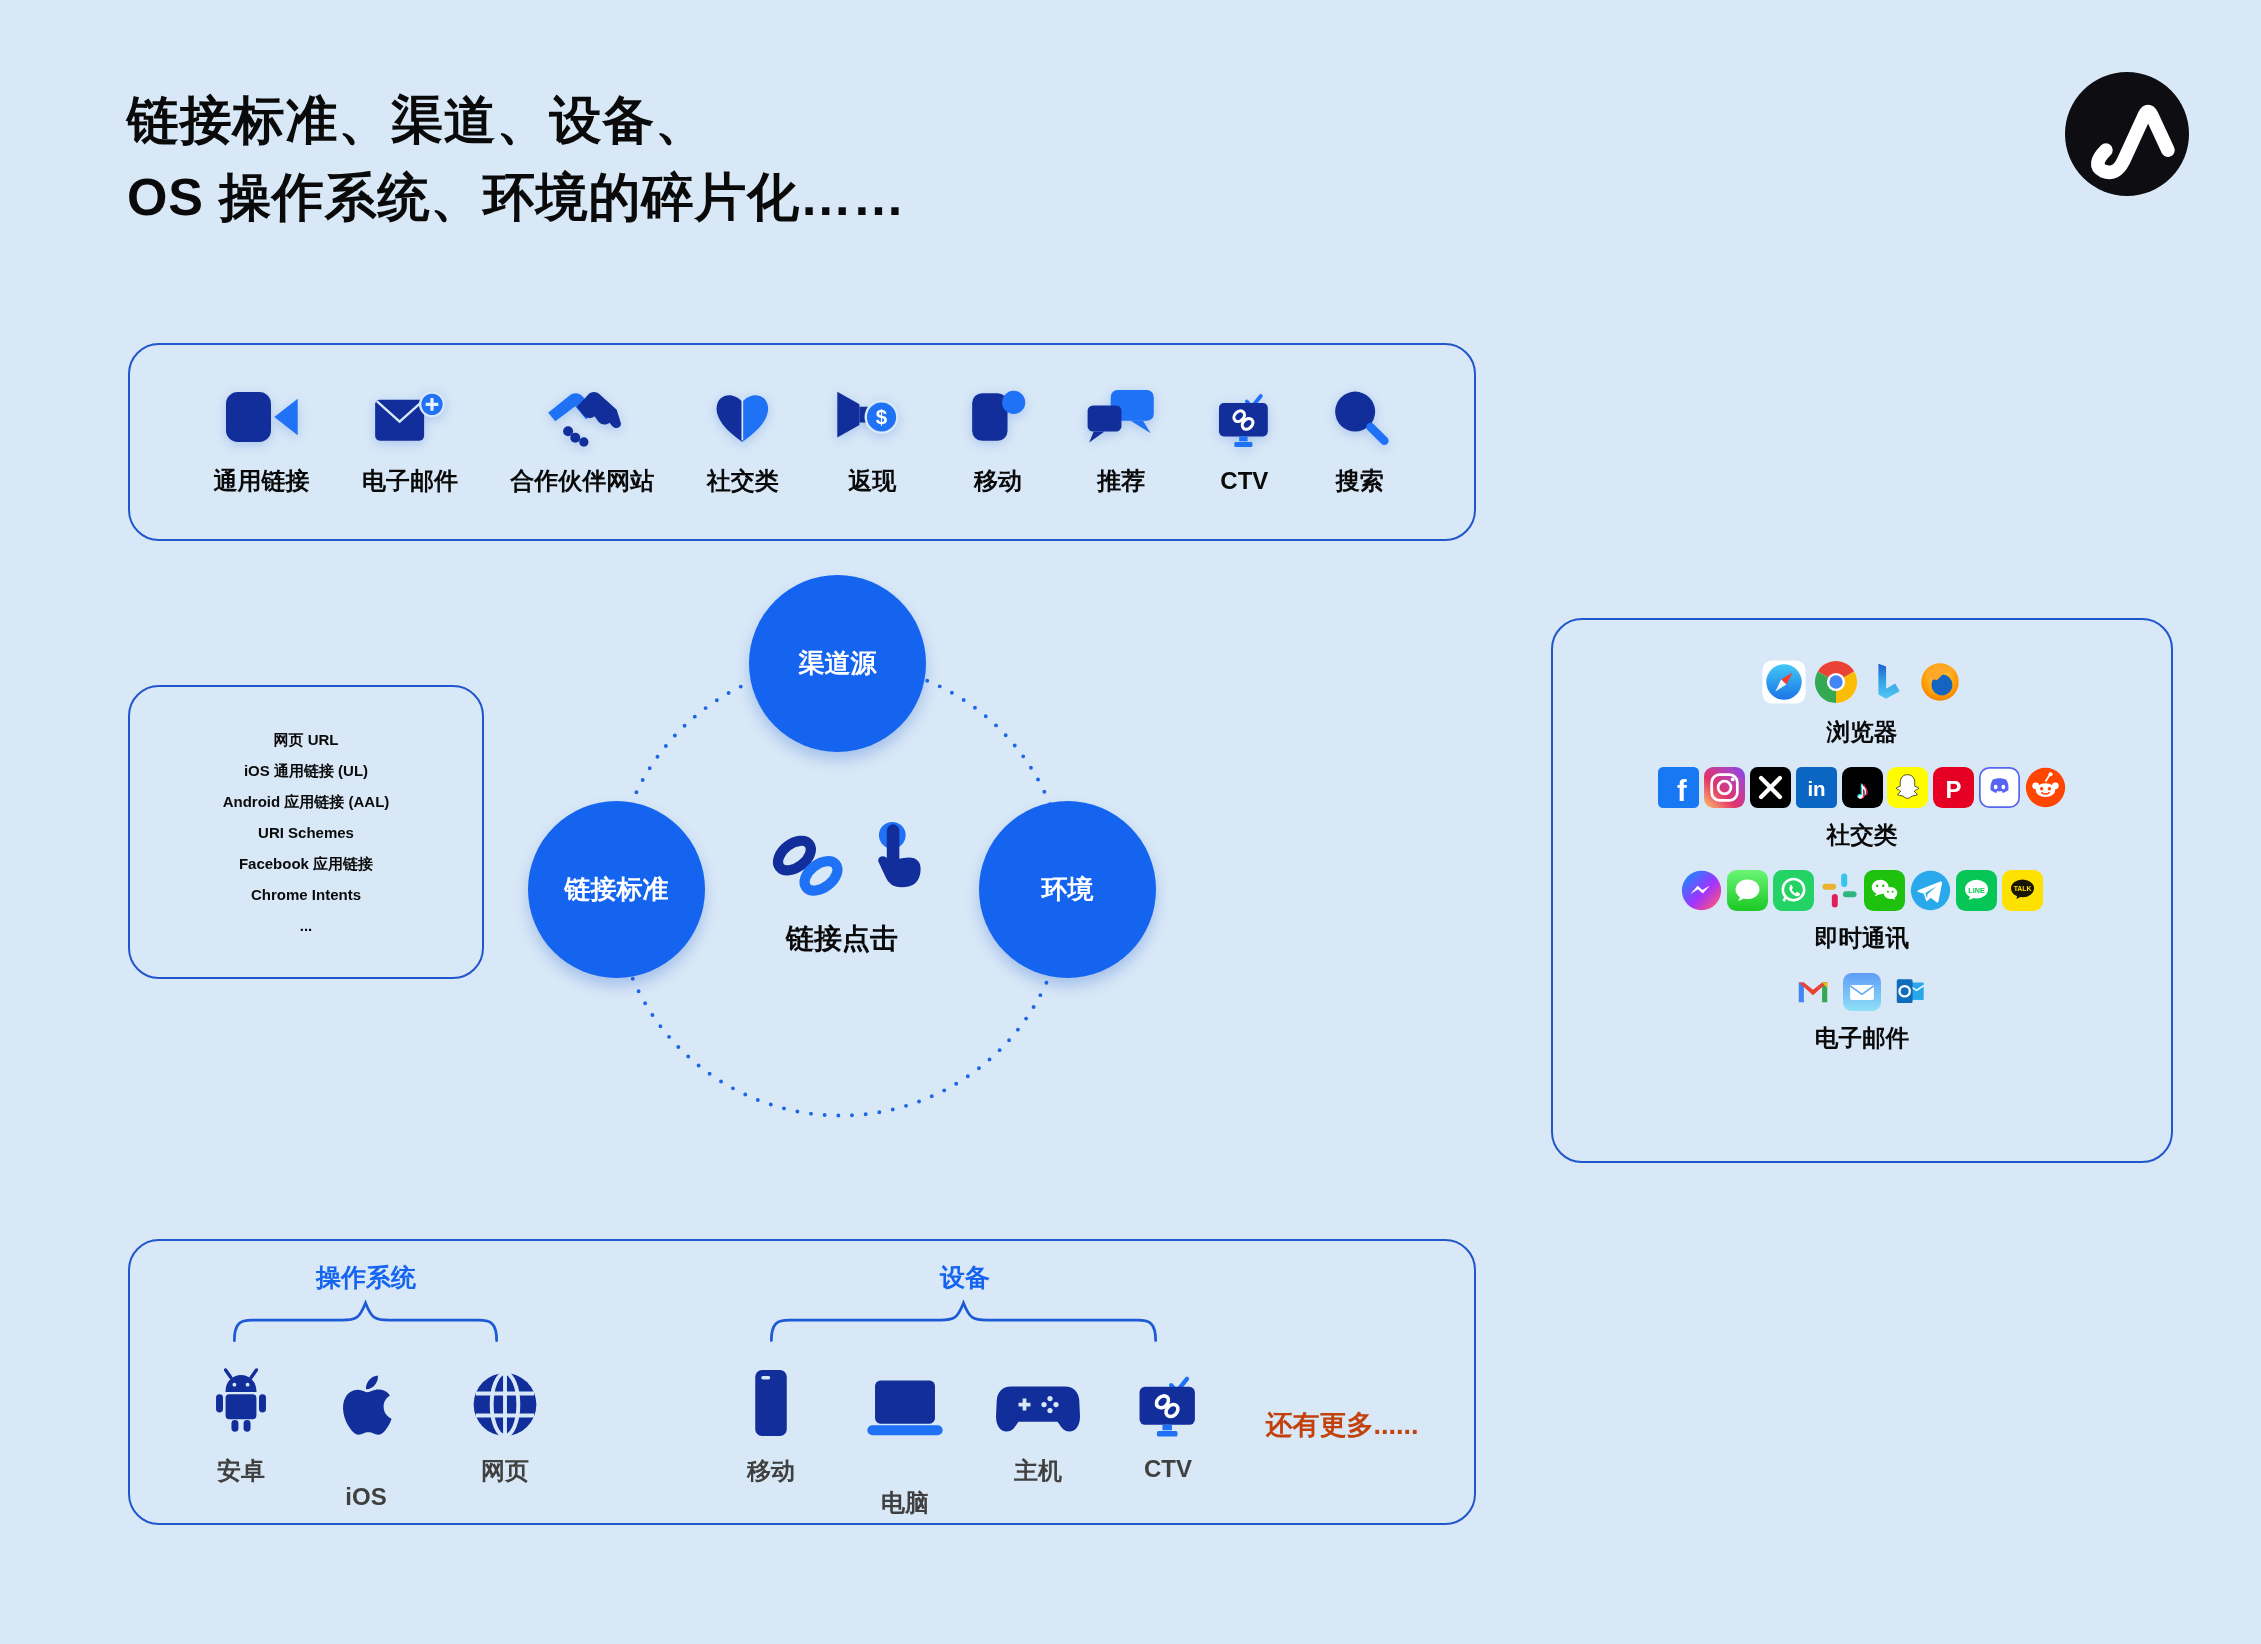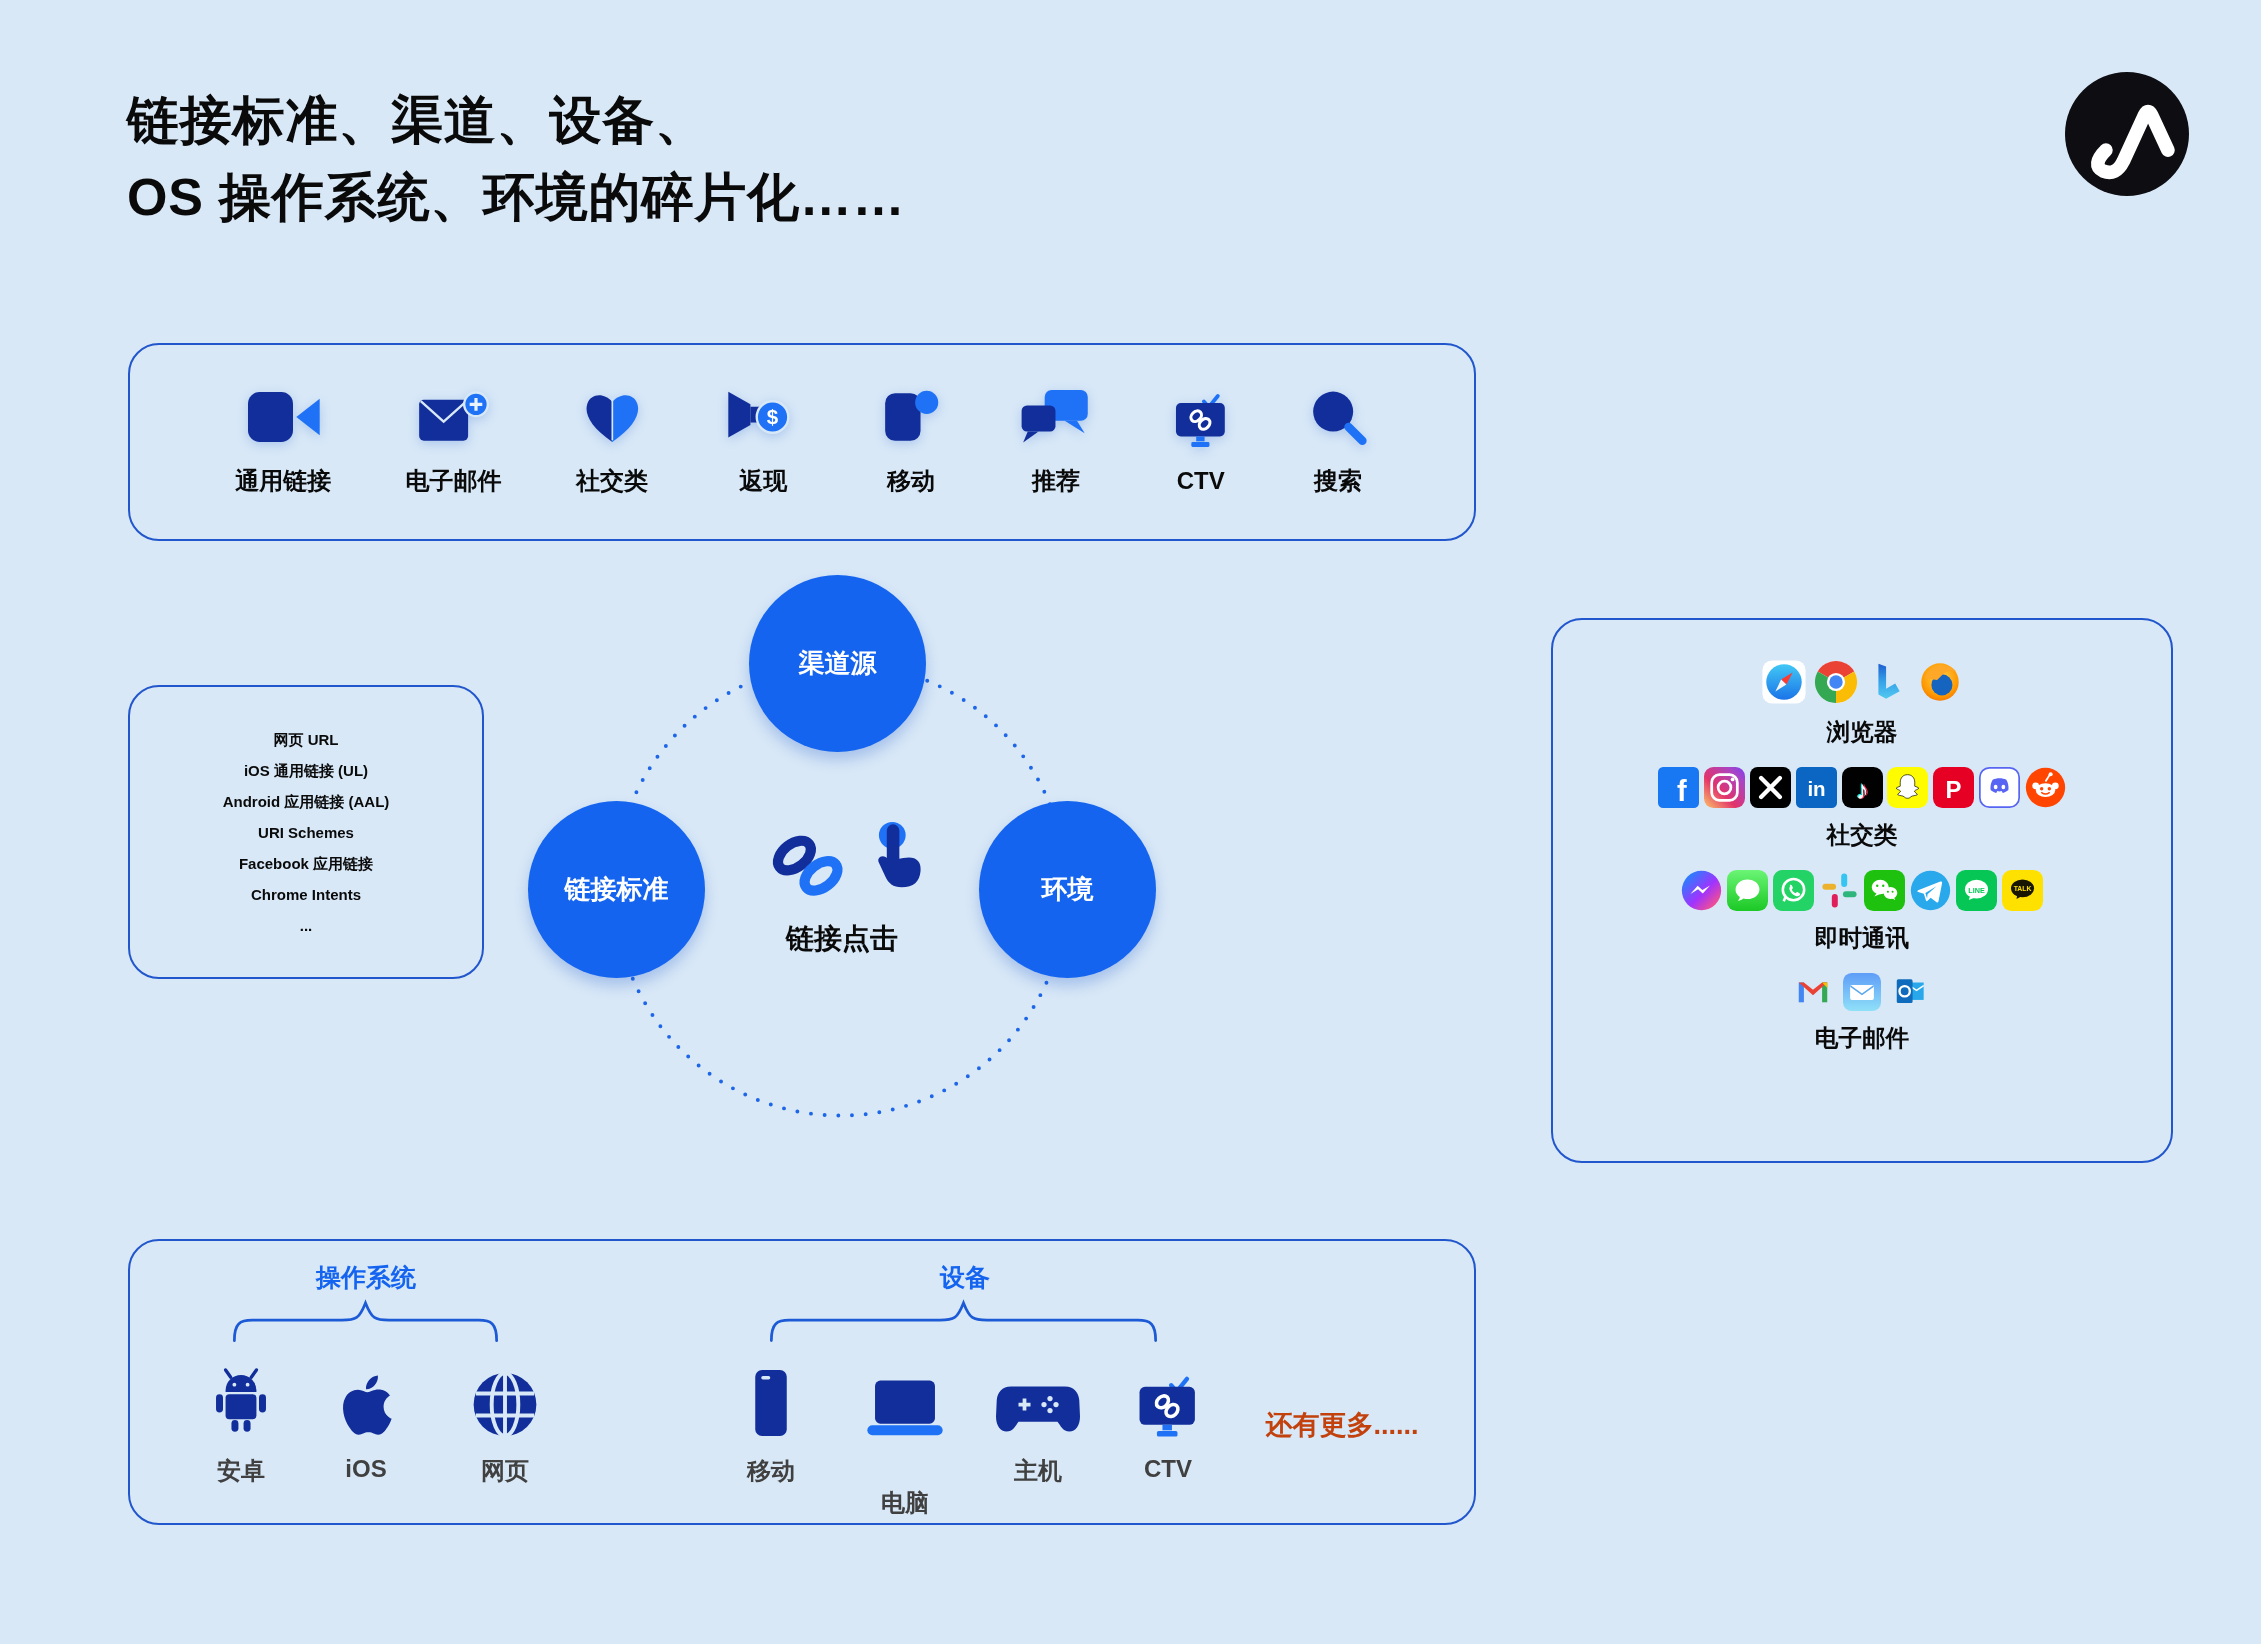--- a/index.html
+++ b/index.html
@@ -109,20 +109,30 @@
     <div class="chan">
       <span><svg viewBox="0 0 96 76">
             <rect x="4" y="16" width="62" height="52" rx="6" class="fn"></rect>
             <path d="M6 18 L35 44 L64 18" stroke="#d8e8f7" stroke-width="3" fill="none"></path>
             <circle cx="76" cy="22" r="15" class="fa" stroke="#d8e8f7" stroke-width="3"></circle>
             <path d="M76 14 v16 M68 22 h16" stroke="#eaf3fc" stroke-width="4"></path>
           </svg></span>
       <span class="clbl">电子邮件</span>
     </div>
     <div class="chan">
+      <span><svg viewBox="0 0 116 84">
+            <path d="M10 36 L40 12 c6-5 14-4 19 2 l17 21 -13 10 -15-18 -28 21z" class="fa"></path>
+            <path d="M106 32 L82 10 c-5-4-12-4-16 1 L50 28 l9 11 c4 5 11 6 16 2 l5 7 c4 5 11 6 16 2 l4 5 c4 5 12 2 12-4z" class="fn"></path>
+            <circle cx="38" cy="62" r="7" class="fn"></circle>
+            <circle cx="48" cy="71" r="7" class="fn"></circle>
+            <circle cx="60" cy="77" r="6.5" class="fn"></circle>
+          </svg></span>
+      <span class="clbl">合作伙伴网站</span>
+    </div>
+    <div class="chan">
       <span><svg viewBox="0 0 80 72">
             <path d="M40 66 C14 48 6 32 10 20 C14 8 30 6 40 18 C50 6 66 8 70 20 C74 32 66 48 40 66 Z" fill="url(#hsplit)"></path>
             <line x1="40" y1="14" x2="40" y2="64" stroke="#d8e8f7" stroke-width="2"></line>
           </svg></span>
       <span class="clbl">社交类</span>
     </div>
     <div class="chan">
       <span><svg viewBox="0 0 104 76">
             <polygon points="8,6 8,64 36,48 36,22" class="fn"></polygon>
             <rect x="36" y="25" width="13" height="20" class="fn"></rect>
@@ -379,21 +389,21 @@
             <circle cx="55" cy="24" r="2.6" fill="#d8e8f7"></circle>
             <rect x="25" y="37" width="42" height="34" rx="5" class="fn"></rect>
             <rect x="12" y="37" width="9.5" height="25" rx="4.75" class="fn"></rect>
             <rect x="70.5" y="37" width="9.5" height="25" rx="4.75" class="fn"></rect>
             <rect x="33" y="72" width="9.5" height="16" rx="4.75" class="fn"></rect>
             <rect x="49.5" y="72" width="9.5" height="16" rx="4.75" class="fn"></rect>
           </svg>
         </span>
       <span class="plbl">安卓</span>
     </div>
-    <div class="pitem" style="left:236px;top:126px;">
+    <div class="pitem" style="left:236px;top:126px;gap:28px;">
       <span class="pic">
           <svg viewBox="0 0 72 88" height="71">
             <path d="M58.8 46.6c-.1-9.8 8-14.5 8.4-14.7-4.6-6.7-11.7-7.6-14.2-7.7-6-.6-11.8 3.5-14.9 3.5-3 0-7.8-3.4-12.8-3.3-6.6.1-12.7 3.8-16.1 9.7-6.9 11.9-1.8 29.5 4.9 39.2 3.3 4.7 7.2 10 12.3 9.8 4.9-.2 6.8-3.2 12.7-3.2s7.6 3.2 12.9 3.1c5.3-.1 8.7-4.8 11.9-9.6 3.8-5.5 5.3-10.8 5.4-11.1-.1-.1-10.3-4-10.5-15.7z" transform="scale(0.95) translate(2,4)" class="fn"></path>
             <path d="M47.4 18.3c2.7-3.3 4.5-7.9 4-12.5-3.9.2-8.6 2.6-11.4 5.9-2.5 2.9-4.7 7.6-4.1 12.1 4.3.3 8.8-2.2 11.5-5.5z" transform="scale(0.95) translate(2,4)" class="fn"></path>
           </svg>
         </span>
       <span class="plbl">iOS</span>
     </div>
     <div class="pitem" style="left:375px;top:126px;">
       <span class="pic">

